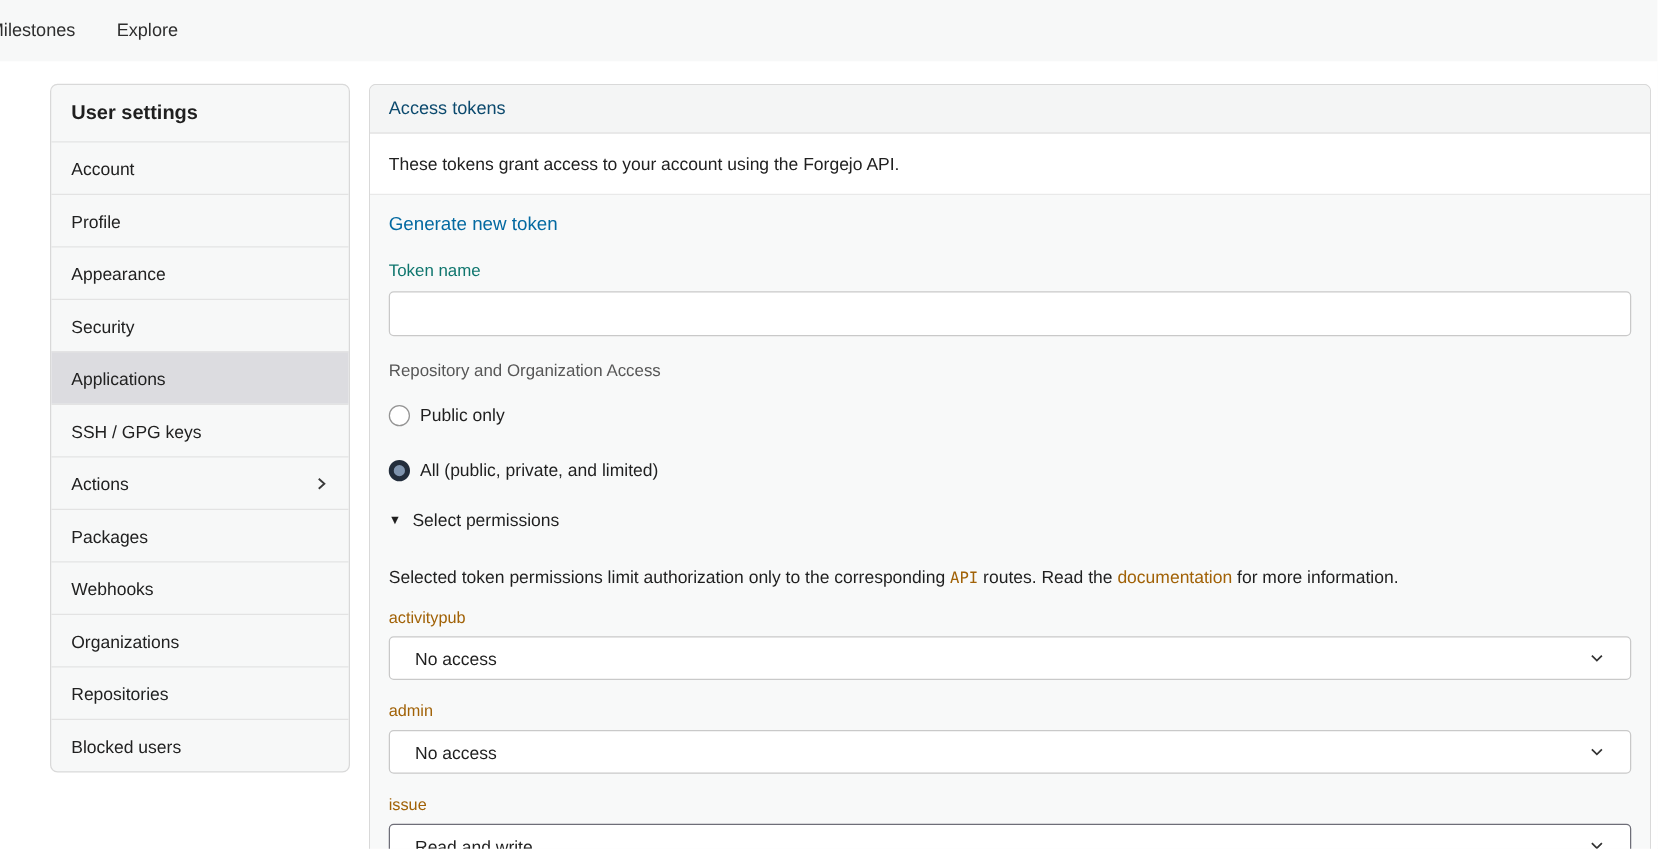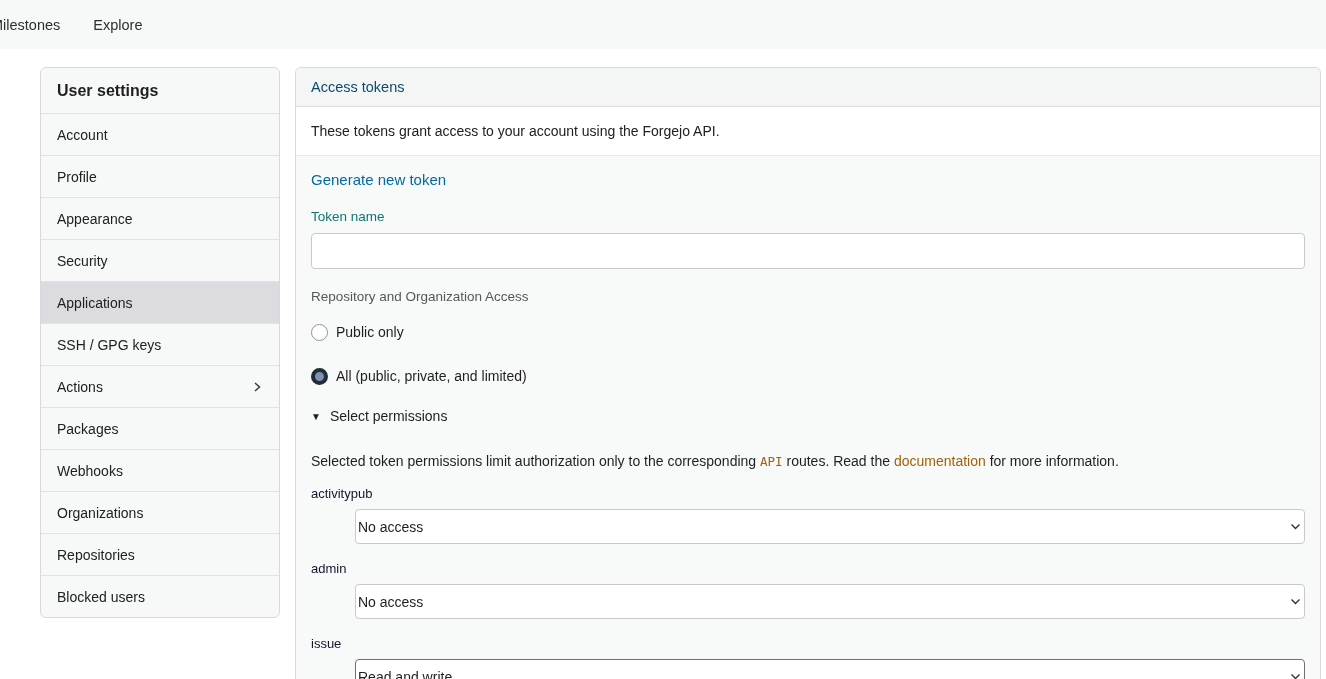--- a/index.html
+++ b/index.html
@@ -48,24 +48,24 @@
 
   .perm-summary { display:flex; align-items:center; gap:9px; margin:16px 0 0; cursor:pointer;
     font-size:14px; color:#1f1f1f; }
   .tri { font-size:10px; color:#1f1f1f; }
 
   .note { margin:29px 0 0; font-size:14px; color:#1f1f1f; }
   .note a { color:#a16207; text-decoration:none; cursor:pointer; }
   .code-link { font-family:"DejaVu Sans Mono", monospace; font-size:12.5px; }
 
   .perm-group { margin-top:17px; }
-  .perm-label { font-size:13px; color:#0f172a; margin-bottom:8px; }
+  .perm-label { font-size:13px; color:#a16207; margin-bottom:8px; }
   .select { height:35px; background:#fff; border:1px solid #c9c9c9; border-radius:4px;
-    display:flex; align-items:center; justify-content:space-between; padding:0 2px;
-    font-size:14px; color:#1f1f1f; cursor:pointer;margin-left:44px; }
+    display:flex; align-items:center; justify-content:space-between; padding:0 20px;
+    font-size:14px; color:#1f1f1f; cursor:pointer; }
   .select.strong { border-color:#6e6e78; }
   .chev-down { width:13px; height:13px; flex:none; }
 </style>
 </head>
 <body>
 
 <div class="navbar">
   <span class="nav-item first">Milestones</span>
   <span class="nav-item">Explore</span>
 </div>

